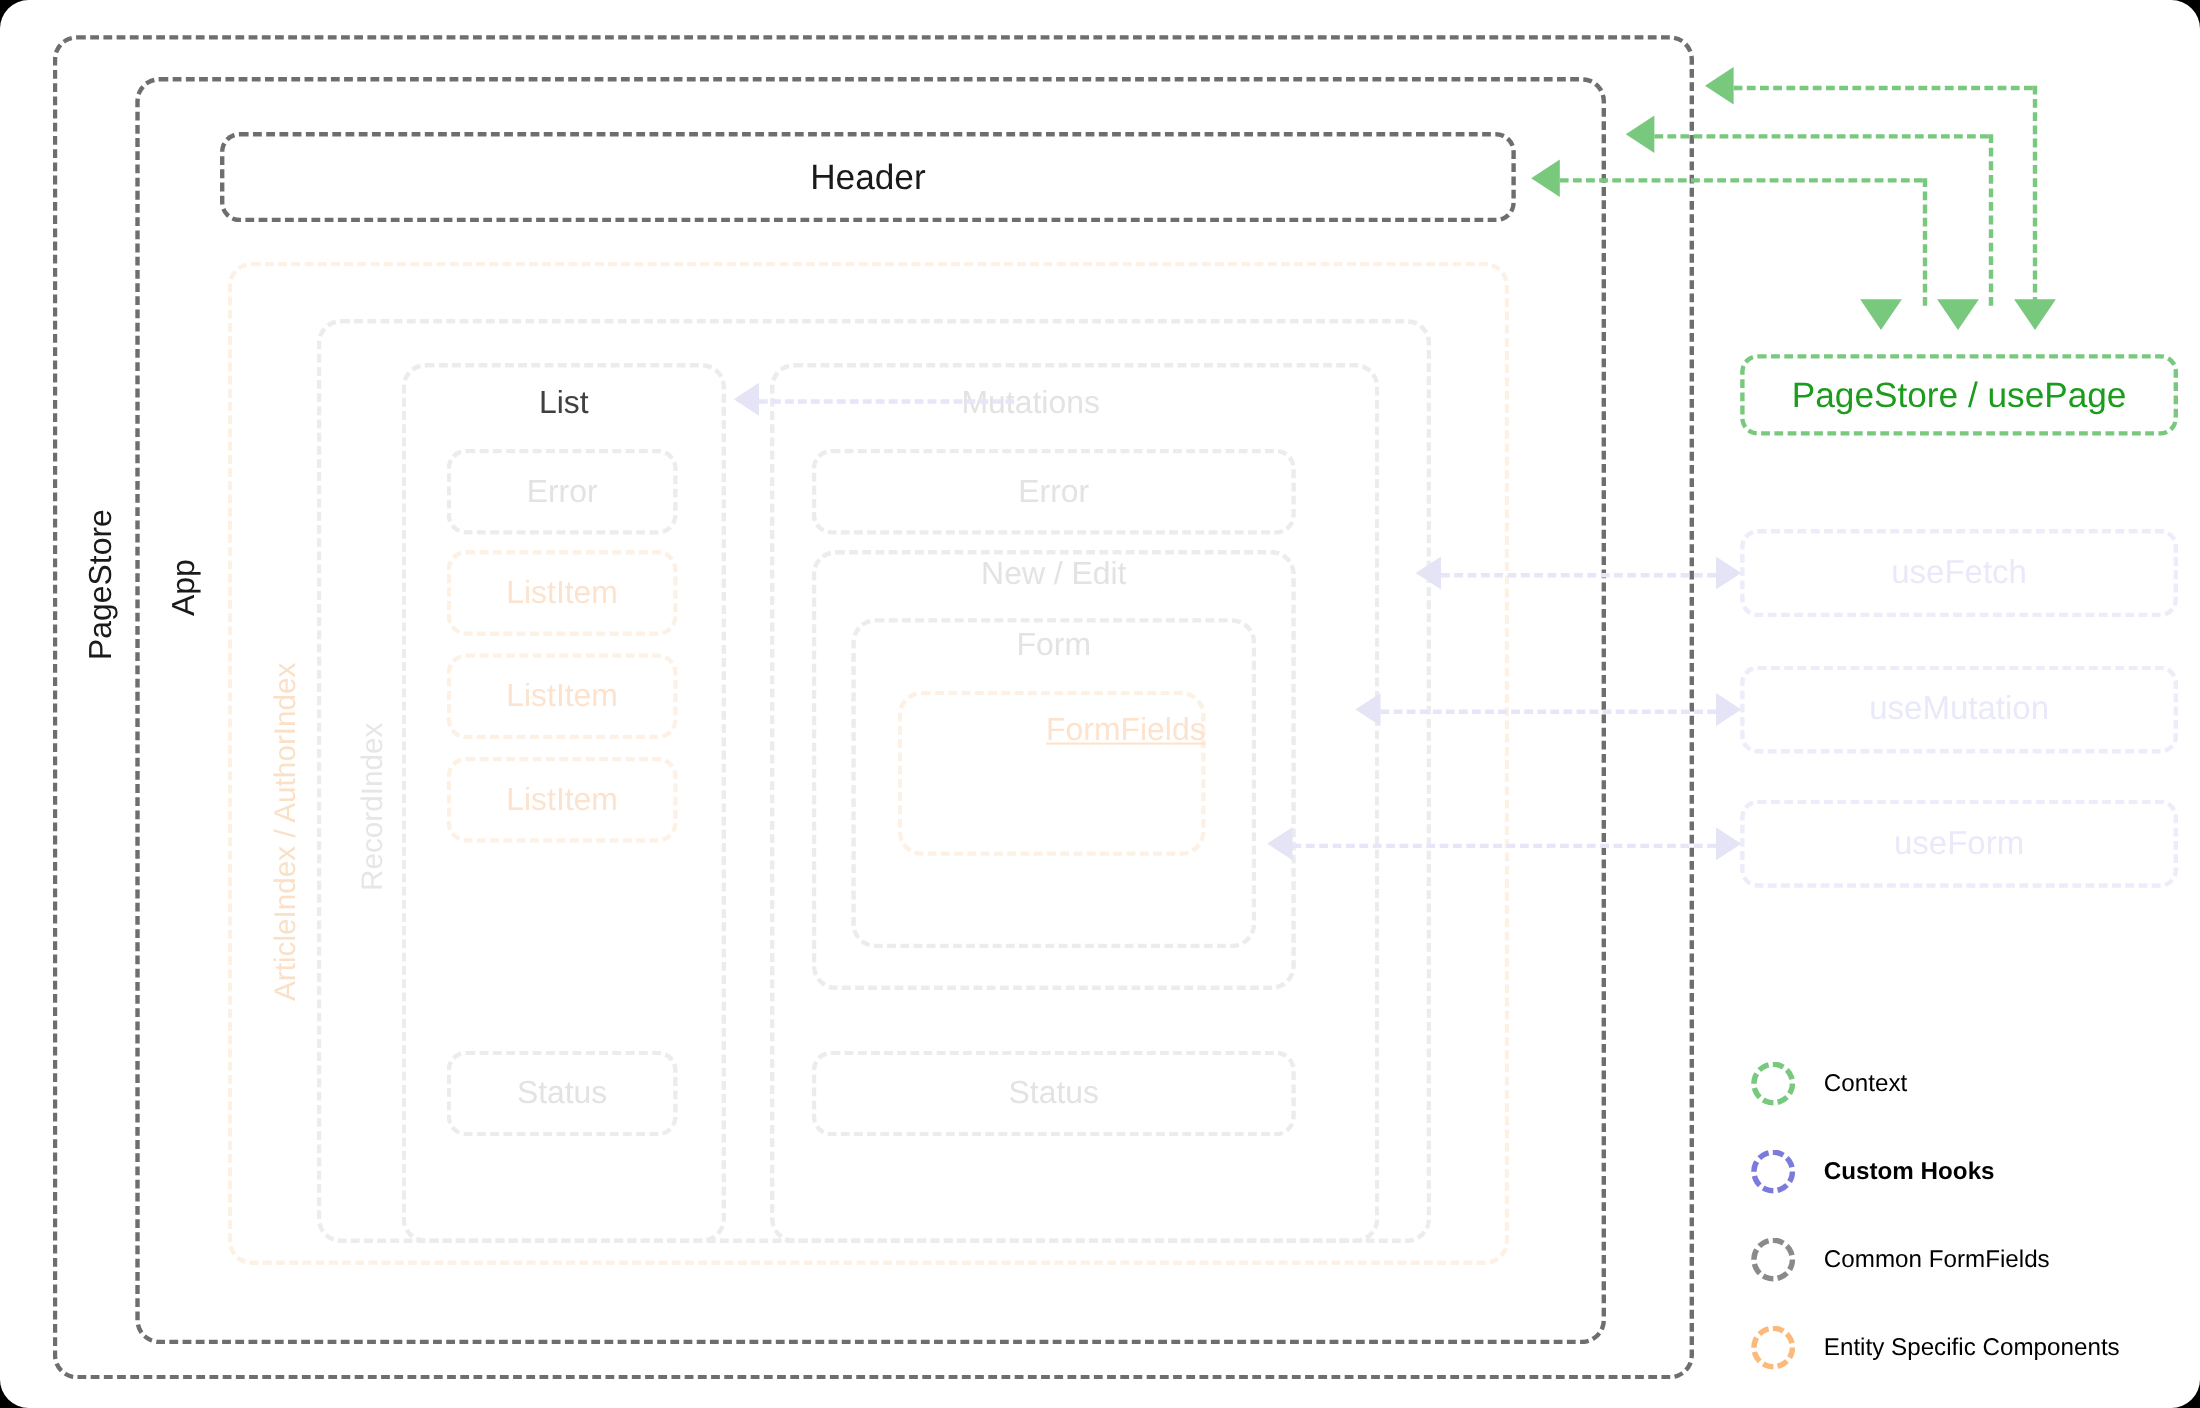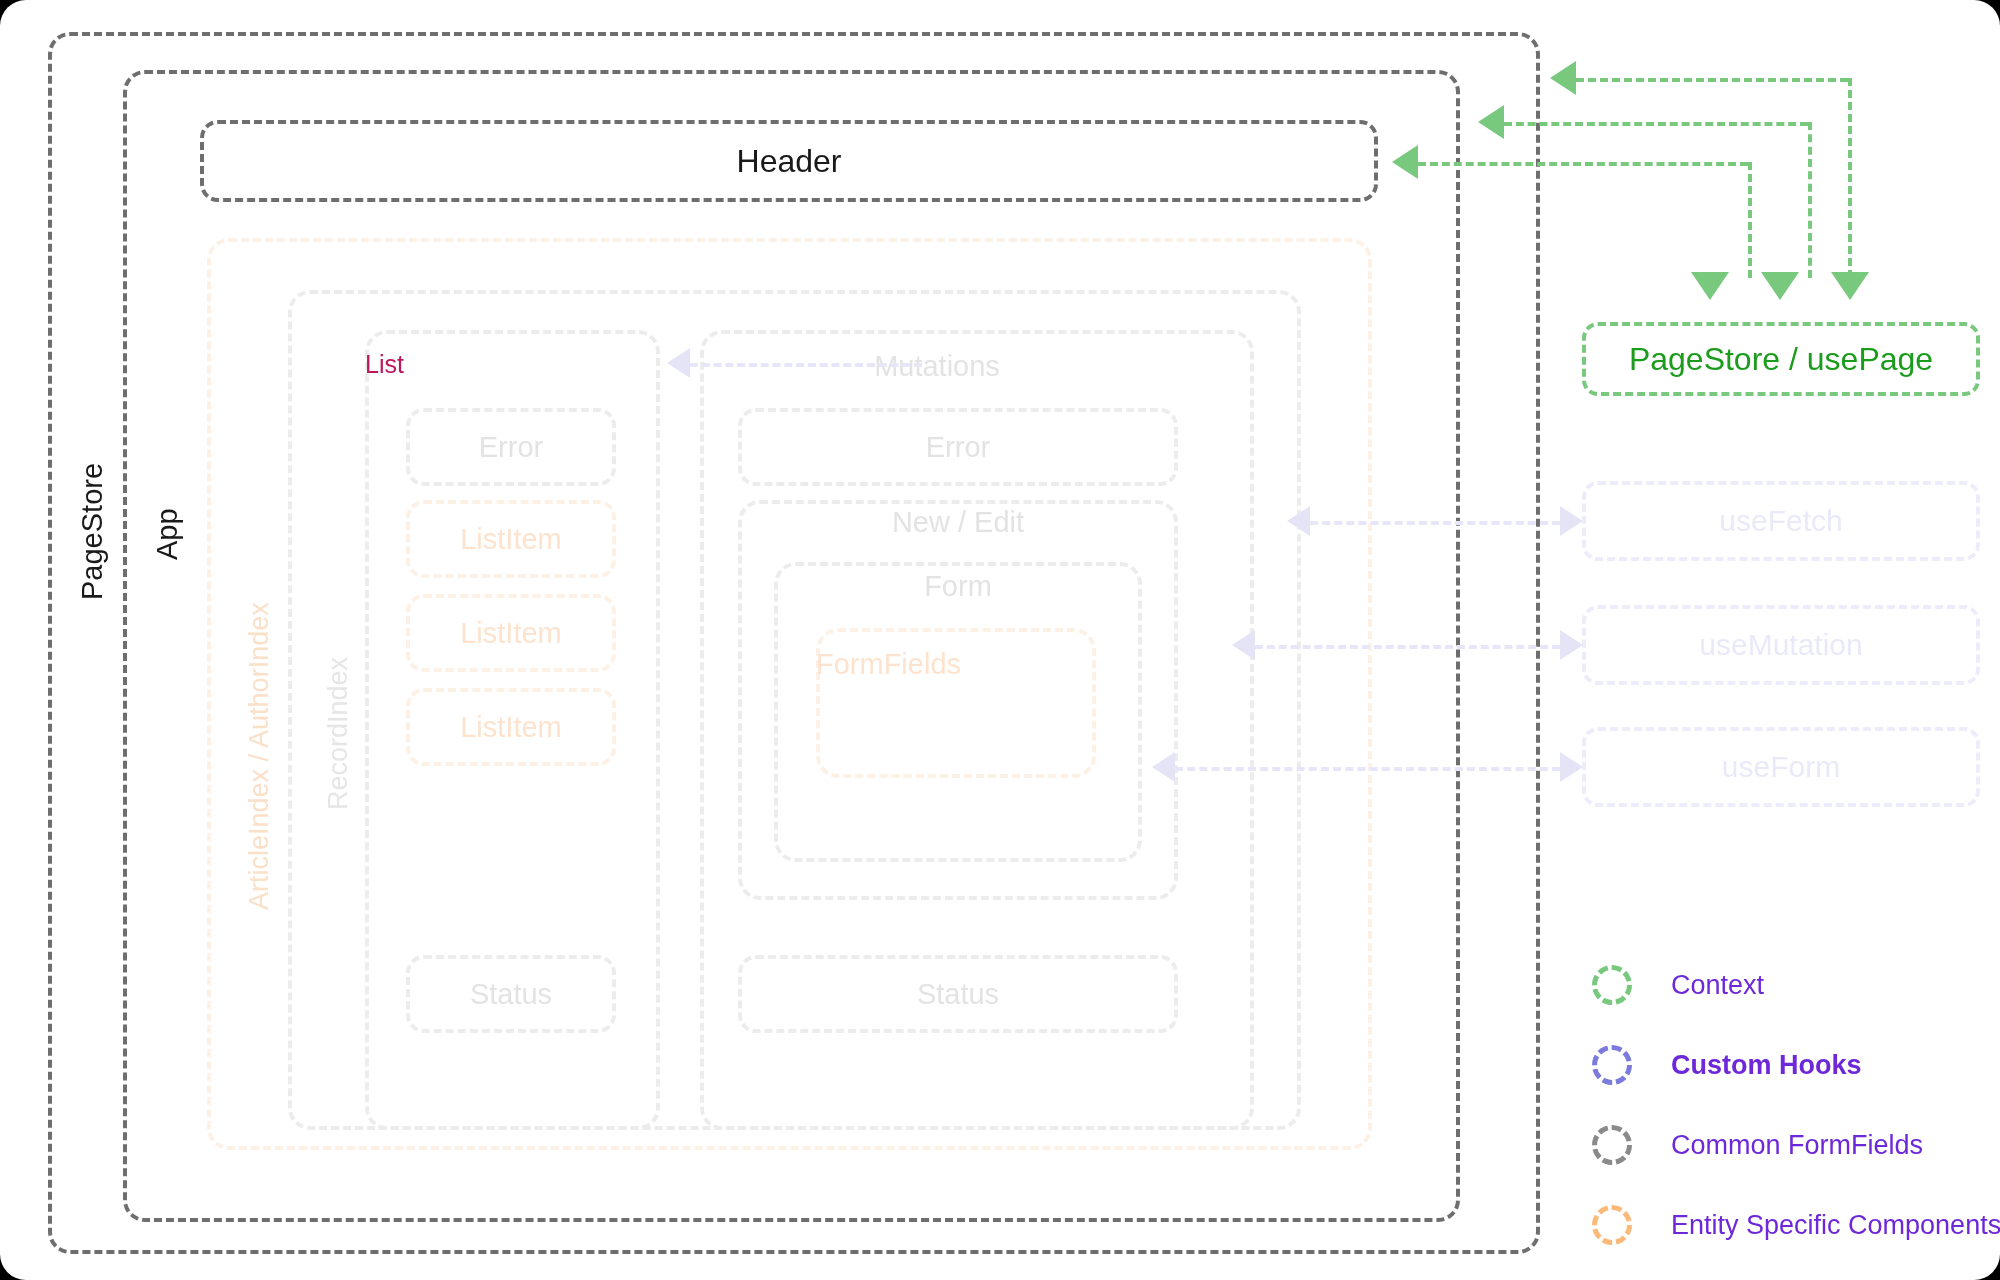--- a/index.html
+++ b/index.html
@@ -76,23 +76,23 @@
   
   #legend{ position:absolute; left:1592px; top:968px; }
   .leg-row{ position:absolute; display:flex; align-items:center; height:34px; }
   .leg-dot{
     width:40px;height:40px;border-radius:50%;
     border:5px dashed #999;
     box-sizing:border-box;
     flex:0 0 auto;
   }
   .leg-text{
-    margin-left:39px;
-    font-size:27px;
-    color:#6d28d9;
+    margin-left:26px;
+    font-size:22px;
+    color:#000000;
     white-space:nowrap;
   }
 </style>
 </head>
 <body>
 
 <div id="stage">
 
   <div class="box c-gray" style="left:48px;top:32px;width:1492px;height:1222px;border-radius:22px;"></div>
   <div class="vlabel v-dark" style="left:78px;top:600px;">PageStore</div>
@@ -104,21 +104,21 @@
     <span class="lbl" style="font-size:32px;">Header</span>
   </div>
 
   <div class="box c-ghost-orange" style="left:207px;top:238px;width:1165px;height:912px;border-radius:22px;"></div>
   <div class="vlabel v-ghosto" style="left:246px;top:910px;font-size:27px;">ArticleIndex / AuthorIndex</div>
 
   <div class="box c-ghost-gray" style="left:288px;top:290px;width:1013px;height:840px;border-radius:22px;"></div>
   <div class="vlabel v-ghostg" style="left:325px;top:810px;font-size:27px;">RecordIndex</div>
 
   <div class="box c-ghost-gray" style="left:365px;top:330px;width:295px;height:800px;border-radius:22px;"></div>
-  <div class="lbl" style="position:absolute;left:365px;top:352px;width:295px;color:#be185d;font-size:25px;">List</div>
+  <div class="lbl" style="position:absolute;left:365px;top:352px;width:295px;text-align:center;color:#404040;font-size:29px;">List</div>
 
   <div class="box c-ghost-gray" style="left:406px;top:408px;width:210px;height:78px;">
     <span class="lbl" style="font-size:29px;">Error</span>
   </div>
 
   <div class="box c-ghost-orange" style="left:406px;top:500px;width:210px;height:78px;">
     <span class="lbl" style="font-size:29px;">ListItem</span>
   </div>
   <div class="box c-ghost-orange" style="left:406px;top:594px;width:210px;height:78px;">
     <span class="lbl" style="font-size:29px;">ListItem</span>
@@ -138,21 +138,21 @@
     <span class="lbl" style="font-size:29px;">Error</span>
   </div>
 
   <div class="box c-ghost-gray" style="left:738px;top:500px;width:440px;height:400px;border-radius:22px;"></div>
   <div class="lbl" style="position:absolute;left:738px;top:508px;width:440px;text-align:center;color:#e3e3e3;font-size:29px;">New / Edit</div>
 
   <div class="box c-ghost-gray" style="left:774px;top:562px;width:368px;height:300px;border-radius:22px;"></div>
   <div class="lbl" style="position:absolute;left:774px;top:572px;width:368px;text-align:center;color:#e3e3e3;font-size:29px;">Form</div>
 
   <div class="box c-ghost-orange" style="left:816px;top:628px;width:280px;height:150px;border-radius:22px;"></div>
-  <div class="lbl" style="position:absolute;left:816px;top:650px;width:280px;text-align:left;color:#fde3cd;font-size:29px;">FormFields</div>
+  <div class="lbl" style="position:absolute;left:816px;top:650px;width:280px;text-align:right;color:#fde3cd;font-size:29px;text-decoration:underline;">FormFields</div>
 
   <div class="box c-ghost-gray" style="left:738px;top:955px;width:440px;height:78px;">
     <span class="lbl" style="font-size:29px;">Status</span>
   </div>
 
   <div class="box c-green" style="left:1582px;top:322px;width:398px;height:74px;border-radius:16px;">
     <span class="lbl" style="font-size:32px;">PageStore / usePage</span>
   </div>
 
   <div class="box c-ghost-purple" style="left:1582px;top:481px;width:398px;height:80px;border-radius:16px;">

